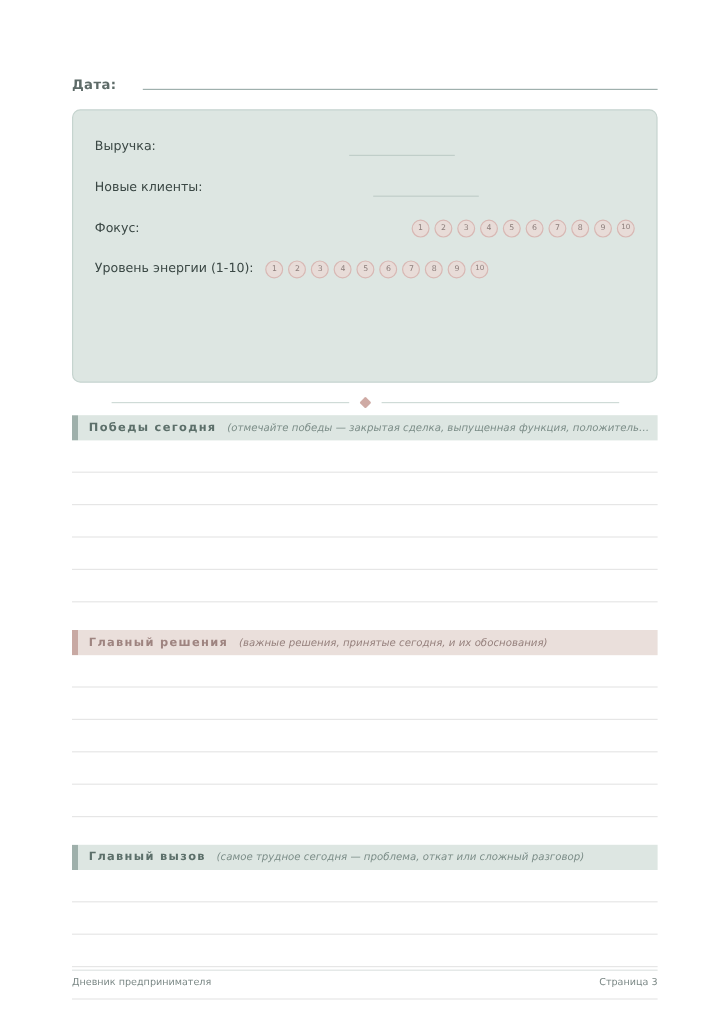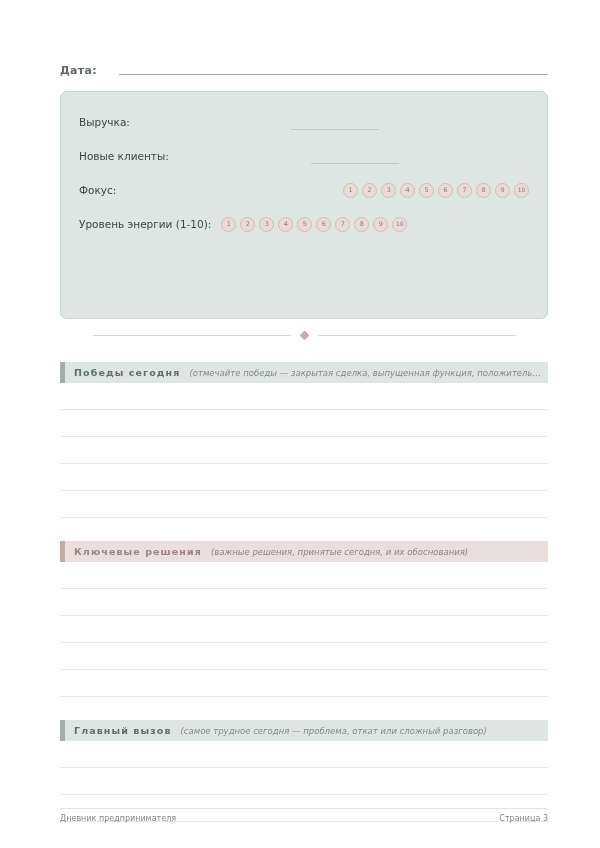--- a/index.html
+++ b/index.html
@@ -133,21 +133,20 @@
   .section + .section { margin-top: 23px; }
 
   .section-head {
     position: relative;
     height: 21px;
     display: flex;
     align-items: center;
     padding-left: 14px;
     box-sizing: border-box;
     overflow: hidden;
-    margin-top: 16px;
   }
   .section-head .accent {
     position: absolute;
     left: 0; top: 0;
     width: 5px;
     height: 21px;
   }
   .section-title {
     font-size: 9.5px;
     font-weight: bold;
@@ -277,21 +276,21 @@
       <div class="write-line"></div>
       <div class="write-line"></div>
       <div class="write-line"></div>
       <div class="write-line"></div>
     </div>
   </div>
 
   <div class="section theme-rose">
     <div class="section-head">
       <span class="accent"></span>
-      <span class="section-title">Ключевые решения</span>
+      <span class="section-title">Главный решения</span>
       <span class="section-hint">(важные решения, принятые сегодня, и их обоснования)</span>
     </div>
     <div class="lines">
       <div class="write-line"></div>
       <div class="write-line"></div>
       <div class="write-line"></div>
       <div class="write-line"></div>
       <div class="write-line"></div>
     </div>
   </div>

